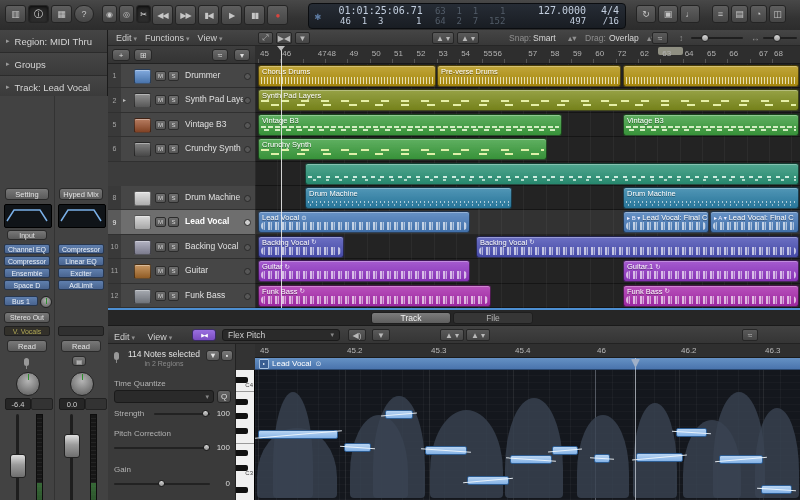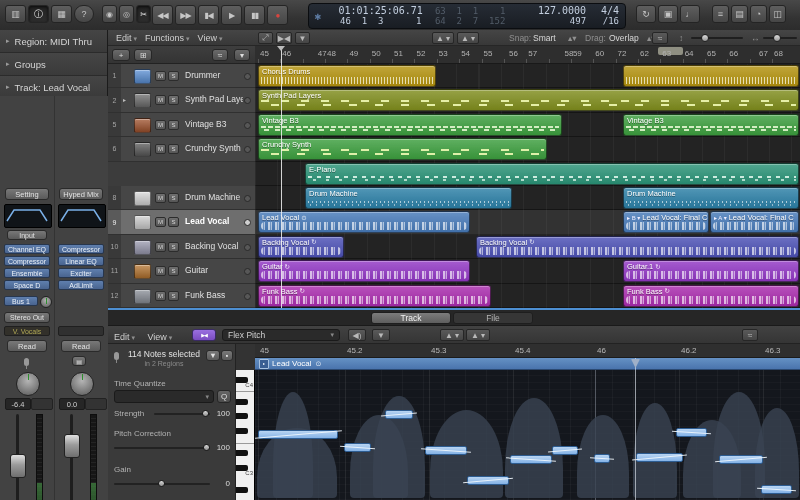--- a/index.html
+++ b/index.html
@@ -427,25 +427,25 @@
         <div class="rnum" style="left: 139.1px;">51</div>
         <div class="rtick" style="left: 137.1px;"></div>
         <div class="rnum" style="left: 161.45px;">52</div>
         <div class="rtick" style="left: 159.45px;"></div>
         <div class="rnum" style="left: 183.8px;">53</div>
         <div class="rtick" style="left: 181.8px;"></div>
         <div class="rnum" style="left: 206.15px;">54</div>
         <div class="rtick" style="left: 204.15px;"></div>
         <div class="rnum" style="left: 228.5px;">55</div>
         <div class="rtick" style="left: 226.5px;"></div>
-        <div class="rnum" style="left: 254px;">56</div>
+        <div class="rnum" style="left: 238px;">56</div>
         <div class="rtick" style="left: 248.85px;"></div>
         <div class="rnum" style="left: 273.2px;">57</div>
         <div class="rtick" style="left: 271.2px;"></div>
-        <div class="rnum" style="left: 295.55px; margin-left: 14px;">58</div>
+        <div class="rnum" style="left: 295.55px;">58</div>
         <div class="rtick" style="left: 293.55px;"></div>
         <div class="rnum" style="left: 317.9px;">59</div>
         <div class="rtick" style="left: 315.9px;"></div>
         <div class="rnum" style="left: 340.25px;">60</div>
         <div class="rtick" style="left: 338.25px;"></div>
         <div class="rnum" style="left: 362.6px;">72</div>
         <div class="rtick" style="left: 360.6px;"></div>
         <div class="rnum" style="left: 384.95px;">62</div>
         <div class="rtick" style="left: 382.95px;"></div>
         <div class="rnum" style="left: 407.3px;">63</div>
@@ -462,20 +462,26 @@
         <div class="rtick" style="left: 517.05px;"></div>
       </div>
     <div class="lanes" id="lanes">
         <div class="sel-lane" style="top: 146.4px;"></div>
         <div class="region" style="left: 3px; top: 1px; width: 178px; background: linear-gradient(rgba(255, 255, 255, 0.18), rgba(0, 0, 0, 0.08)), rgb(179, 146, 14);">
           <div class="rhead">
             <div class="rname">Chorus Drums</div>
           </div>
           <div class="tex tex-ticks"></div>
         </div>
+        <div class="region" style="left: 182px; top: 1px; width: 184px; background: linear-gradient(rgba(255, 255, 255, 0.18), rgba(0, 0, 0, 0.08)), rgb(179, 146, 14);">
+          <div class="rhead">
+            <div class="rname">Pre-verse Drums</div>
+          </div>
+          <div class="tex tex-ticks"></div>
+        </div>
         <div class="region" style="left: 368px; top: 1px; width: 176px; background: linear-gradient(rgba(255, 255, 255, 0.18), rgba(0, 0, 0, 0.08)), rgb(179, 146, 14);">
           <div class="tex tex-ticks"></div>
         </div>
         <div class="region" style="left: 3px; top: 25.4px; width: 541px; background: linear-gradient(rgba(255, 255, 255, 0.18), rgba(0, 0, 0, 0.08)), rgb(127, 141, 29);">
           <div class="rhead">
             <div class="rname">Synth Pad Layers</div>
           </div>
           <div class="tex tex-steps"></div>
         </div>
         <div class="region" style="left: 3px; top: 49.8px; width: 304px; background: linear-gradient(rgba(255, 255, 255, 0.18), rgba(0, 0, 0, 0.08)), rgb(60, 158, 62);">
@@ -490,23 +496,20 @@
           </div>
           <div class="tex tex-lines"></div>
         </div>
         <div class="region" style="left: 3px; top: 74.2px; width: 289px; background: linear-gradient(rgba(255, 255, 255, 0.18), rgba(0, 0, 0, 0.08)), rgb(60, 158, 62);">
           <div class="rhead">
             <div class="rname">Crunchy Synth</div>
           </div>
           <div class="tex tex-steps"></div>
         </div>
         <div class="region" style="left: 50px; top: 98.6px; width: 494px; background: linear-gradient(rgba(255, 255, 255, 0.18), rgba(0, 0, 0, 0.08)), rgb(42, 147, 119);">
-          <div class="rhead">
-            <div class="rname">E-Piano</div>
-          </div>
           <div class="tex tex-dashes"></div>
         </div>
         <div class="region" style="left: 50px; top: 123px; width: 207px; background: linear-gradient(rgba(255, 255, 255, 0.18), rgba(0, 0, 0, 0.08)), rgb(43, 127, 166);">
           <div class="rhead">
             <div class="rname">Drum Machine</div>
           </div>
           <div class="tex tex-dots"></div>
         </div>
         <div class="region" style="left: 368px; top: 123px; width: 176px; background: linear-gradient(rgba(255, 255, 255, 0.18), rgba(0, 0, 0, 0.08)), rgb(43, 127, 166);">
           <div class="rhead">

